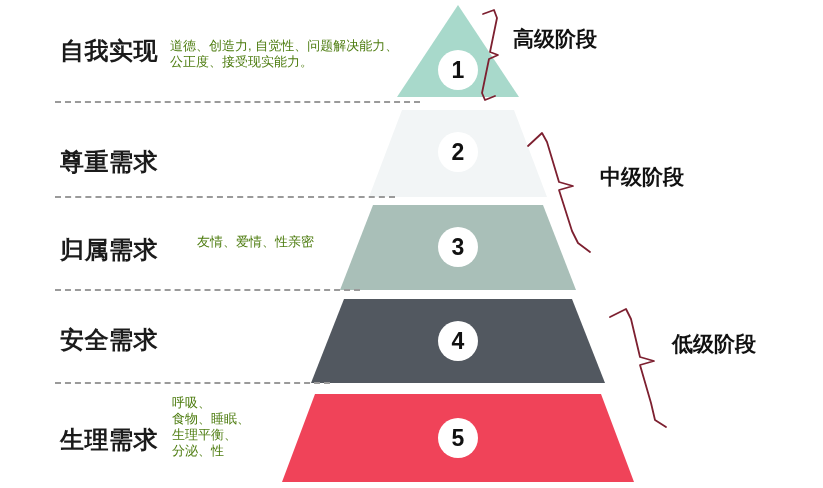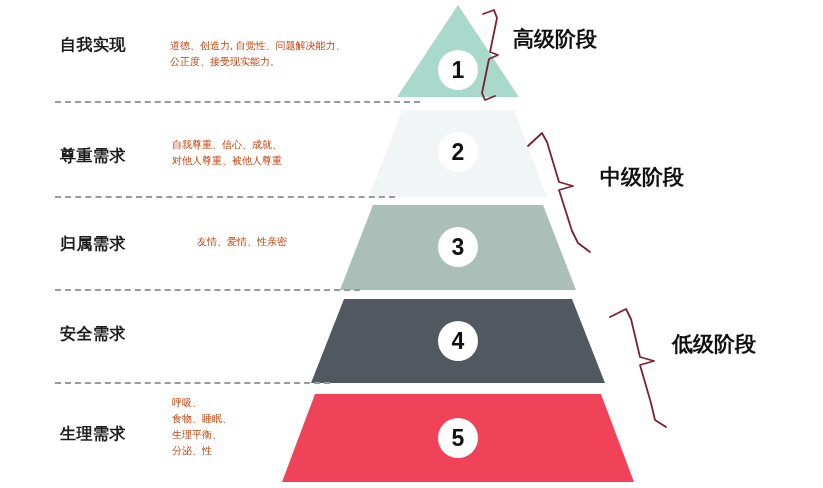--- a/index.html
+++ b/index.html
@@ -15,31 +15,31 @@
     position: relative;
     width: 823px;
     height: 488px;
     background: #ffffff;
     overflow: hidden;
   }
 
   
   .row-label {
     position: absolute;
-    font-size: 16px;
+    font-size: 24px;
     font-weight: bold;
     color: #1b1b1b;
     letter-spacing: 0.5px;
     white-space: nowrap;
   }
   .row-desc {
     position: absolute;
-    font-size: 10px;
+    font-size: 13px;
     line-height: 16px;
-    color: #c2410c;
+    color: #4d7c0f;
     white-space: pre-line;
   }
 
   
   .dash {
     position: absolute;
     height: 0;
     border-top: 2px dashed #9a9a9a;
   }
 
@@ -116,22 +116,20 @@
   <div class="num-circle" style="left:438px; top:132px;">2</div>
   <div class="num-circle" style="left:438px; top:227px;">3</div>
   <div class="num-circle" style="left:438px; top:321px;">4</div>
   <div class="num-circle" style="left:438px; top:418px;">5</div>
 
   <div class="row-label" style="left:60px; top:35px;">自我实现</div>
   <div class="row-desc" style="left:170px; top:38px;">道德、创造力, 自觉性、问题解决能力、
 公正度、接受现实能力。</div>
 
   <div class="row-label" style="left:60px; top:146px;">尊重需求</div>
-  <div class="row-desc" style="left:172px; top:137px;">自我尊重、信心、成就、
-对他人尊重、被他人尊重</div>
 
   <div class="row-label" style="left:60px; top:228px;margin-top:6px;">归属需求</div>
   <div class="row-desc" style="left:175px; top:234px;margin-left:22px;">友情、爱情、性亲密</div>
 
   <div class="row-label" style="left:60px; top:324px;text-align:center;">安全需求</div>
 
   <div class="row-label" style="left:60px; top:424px;">生理需求</div>
   <div class="row-desc" style="left:172px; top:395px;">呼吸、
 食物、睡眠、
 生理平衡、

